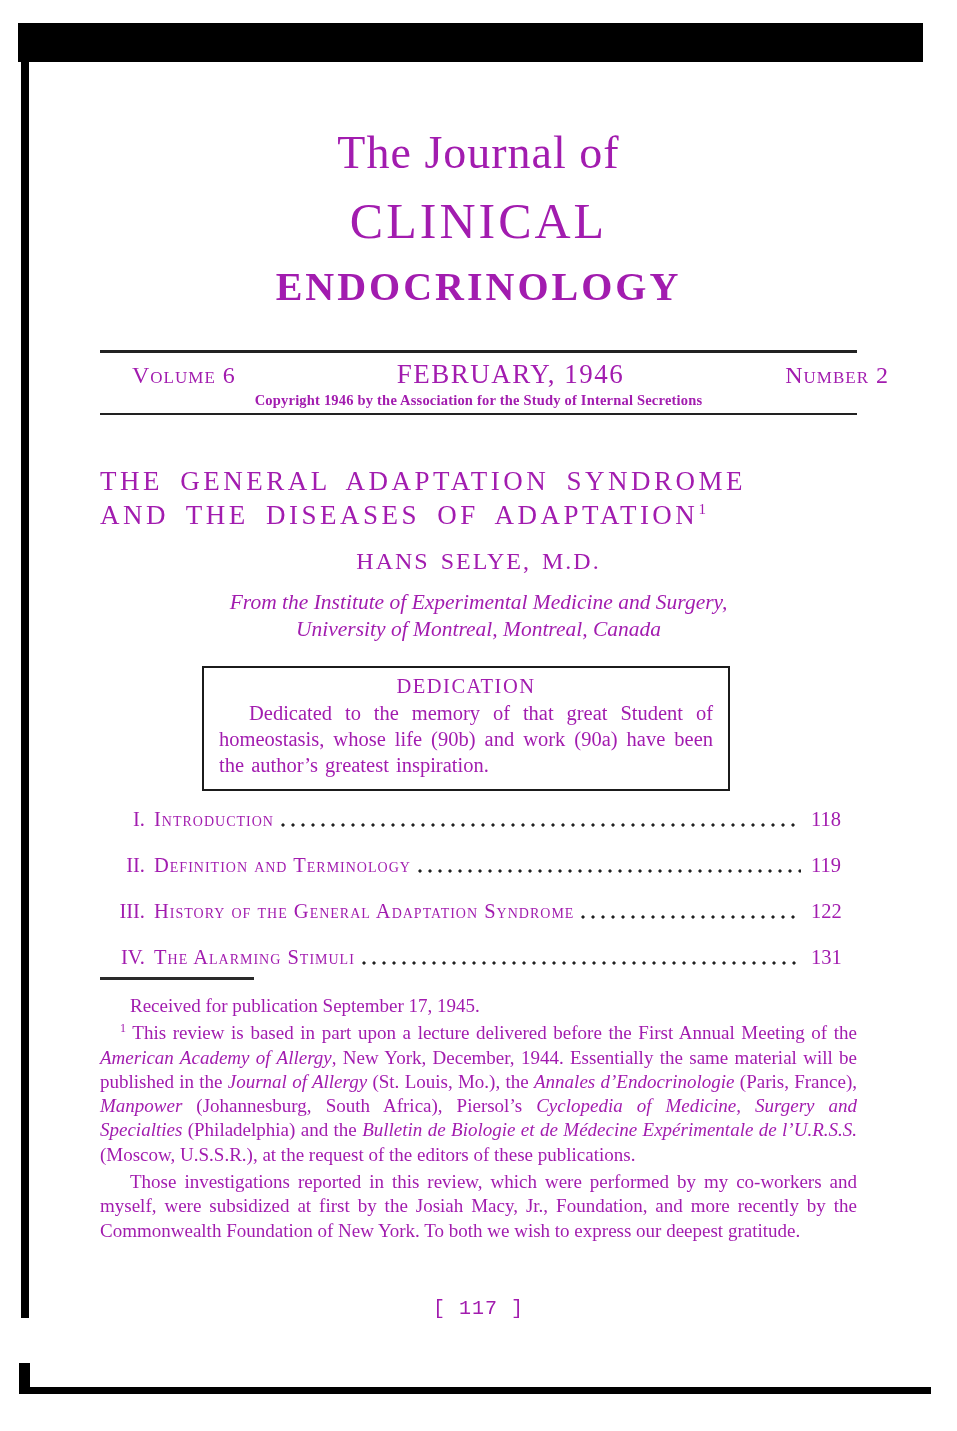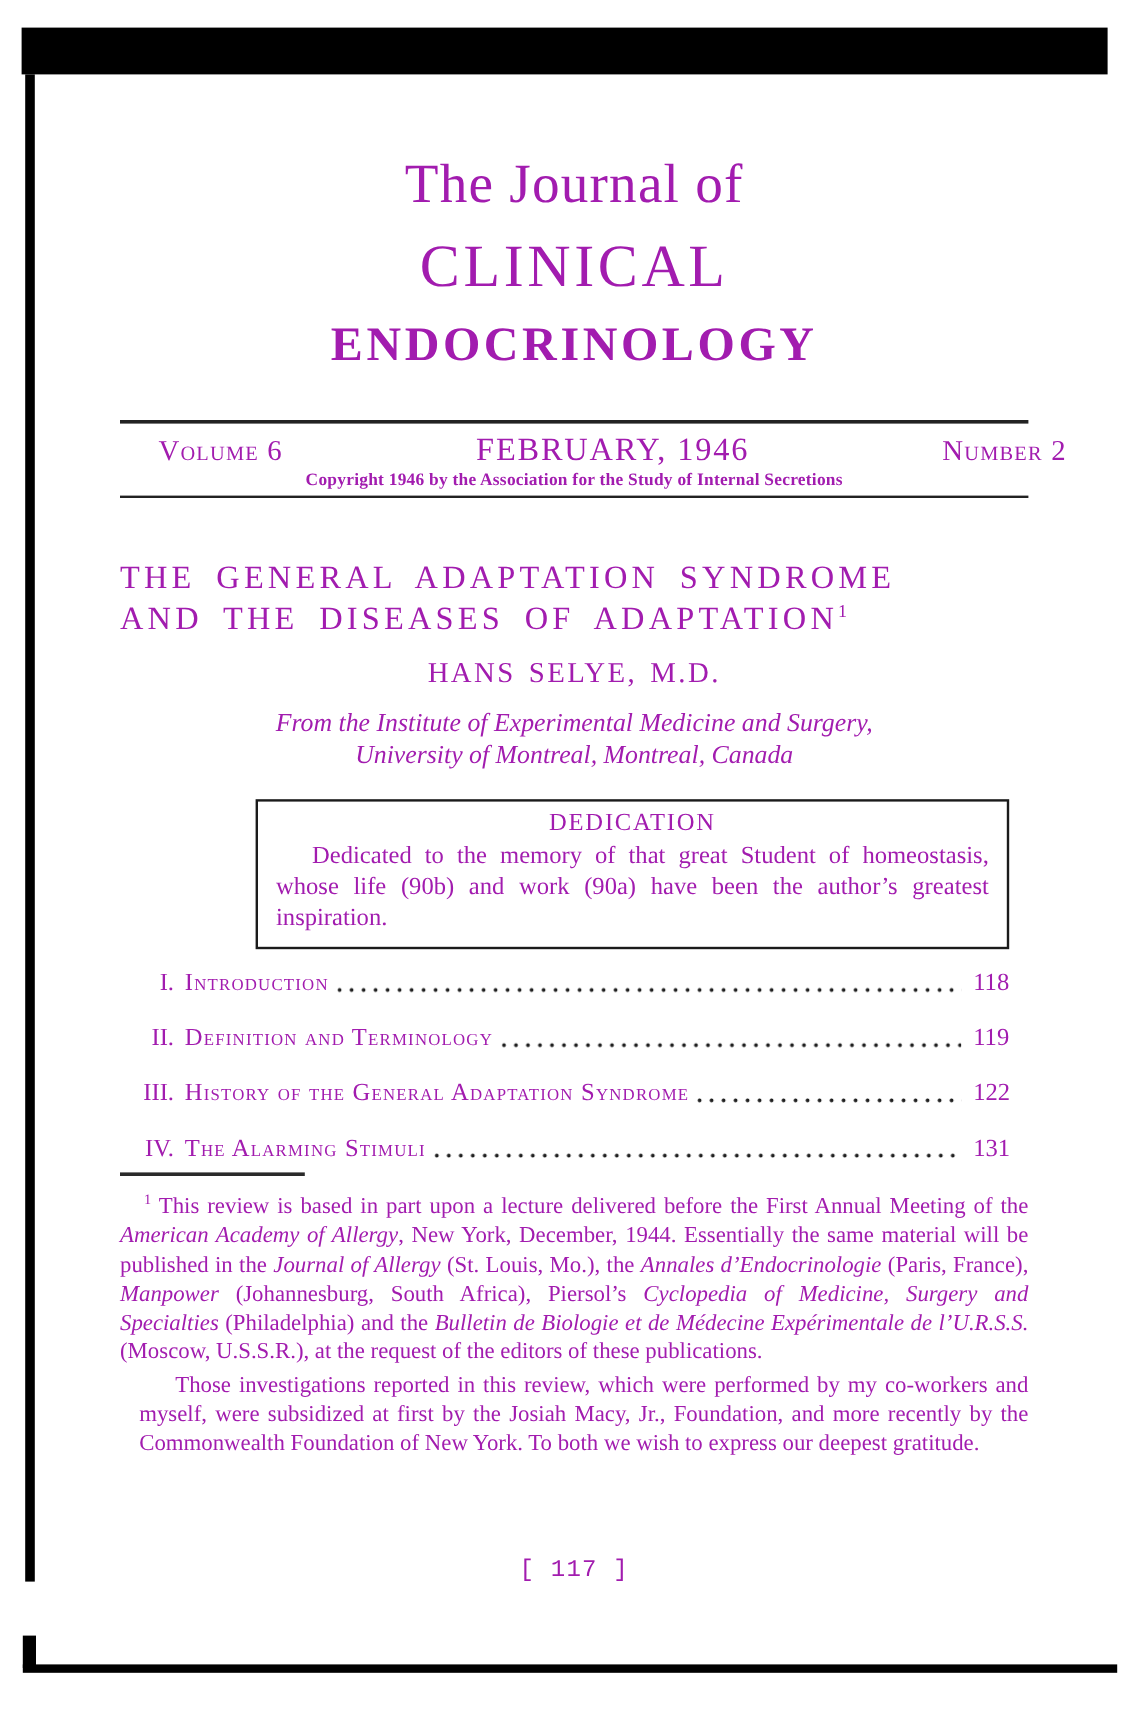--- a/index.html
+++ b/index.html
@@ -38,21 +38,21 @@
   .copyright { top: 392px; text-align: center; font-size: 14.5px; font-weight: bold; letter-spacing: 0.2px; }
 
   .title { top: 464px; font-size: 27px; line-height: 34px; letter-spacing: 3.5px; word-spacing: 7px; }
   .title sup { font-size: 15px; letter-spacing: 0; vertical-align: super; line-height: 0; }
 
   .author { top: 548px; text-align: center; font-size: 24px; letter-spacing: 2px; word-spacing: 3px; }
 
   .affiliation { top: 589px; text-align: center; font-style: italic; font-size: 21.5px; line-height: 27px; }
 
   .ded-box {
-    position: absolute; left: 213px; top: 666px; width: 628px;
+    position: absolute; left: 202px; top: 666px; width: 528px;
     border: 2.5px solid #1b1b1b;
     padding: 7px 15px 11px 15px;
   }
   .ded-head { text-align: center; font-size: 20.5px; letter-spacing: 1.5px; margin-bottom: 2px; }
   .ded-body { font-size: 20.5px; line-height: 26px; text-align: justify; text-indent: 30px; word-spacing: 2px; }
 
   .toc { top: 806px; }
   .toc-row { display: flex; align-items: flex-end; margin-bottom: 20px; font-size: 20.5px; line-height: 26px; }
   .toc-num   { width: 54px; text-align: right; padding-right: 9px; flex: none; }
   .toc-label { font-variant: small-caps; letter-spacing: 1px; white-space: nowrap; flex: none; }
@@ -62,21 +62,21 @@
     background-size: 10px 4px; background-repeat: repeat-x;
   }
   .toc-page  { width: 46px; text-align: left; flex: none; }
 
   .fn-rule { top: 977px; width: 154px; height: 3px; background: #2a2a2a; }
 
   .footnotes { top: 994px; font-size: 19px; line-height: 24.3px; text-align: justify; }
   .footnotes p { margin-bottom: 3px; }
   .fn-received { text-indent: 30px; }
   .fn-note1    { text-indent: 20px; }
-  .fn-ack      { text-indent: 30px; margin-left: 16px; }
+  .fn-ack      { text-indent: 30px; }
   .footnotes sup { font-size: 12px; line-height: 0; }
   .footnotes em { font-style: italic; }
 
   .page-footer { top: 1297px; text-align: center; font-size: 20px; letter-spacing: 1px; }
 </style>
 </head>
 <body>
 
 <div class="page">
 
@@ -139,19 +139,20 @@
     <div class="toc-row">
       <span class="toc-num">IV.</span>
       <span class="toc-label">The Alarming Stimuli</span>
       <span class="toc-dots"></span>
       <span class="toc-page">131</span>
     </div>
   </div>
 
   <div class="col fn-rule" style="position:absolute;"></div>
   <div class="col footnotes" style="position:absolute;">
+    <p class="fn-received">Received for publication September 17, 1945.</p>
     <p class="fn-note1"><sup>1</sup><span> This review is based in part upon a lecture delivered before the First Annual Meeting of the </span><em>American Academy of Allergy</em><span>, New York, December, 1944. Essentially the same material will be published in the </span><em>Journal of Allergy</em><span> (St. Louis, Mo.), the </span><em>Annales d’Endocrinologie</em><span> (Paris, France), </span><em>Manpower</em><span> (Johannesburg, South Africa), Piersol’s </span><em>Cyclopedia of Medicine, Surgery and Specialties</em><span> (Philadelphia) and the </span><em>Bulletin de Biologie et de Médecine Expérimentale de l’U.R.S.S.</em><span> (Moscow, U.S.S.R.), at the request of the editors of these publications.</span></p>
     <p class="fn-ack">Those investigations reported in this review, which were performed by my co-workers and myself, were subsidized at first by the Josiah Macy, Jr., Foundation, and more recently by the Commonwealth Foundation of New York. To both we wish to express our deepest gratitude.</p>
   </div>
 
   <div class="col page-footer" style="position:absolute;font-family:Liberation Mono, monospace;">[ 117 ]</div>
 
 </div>
 
 </body></html>

